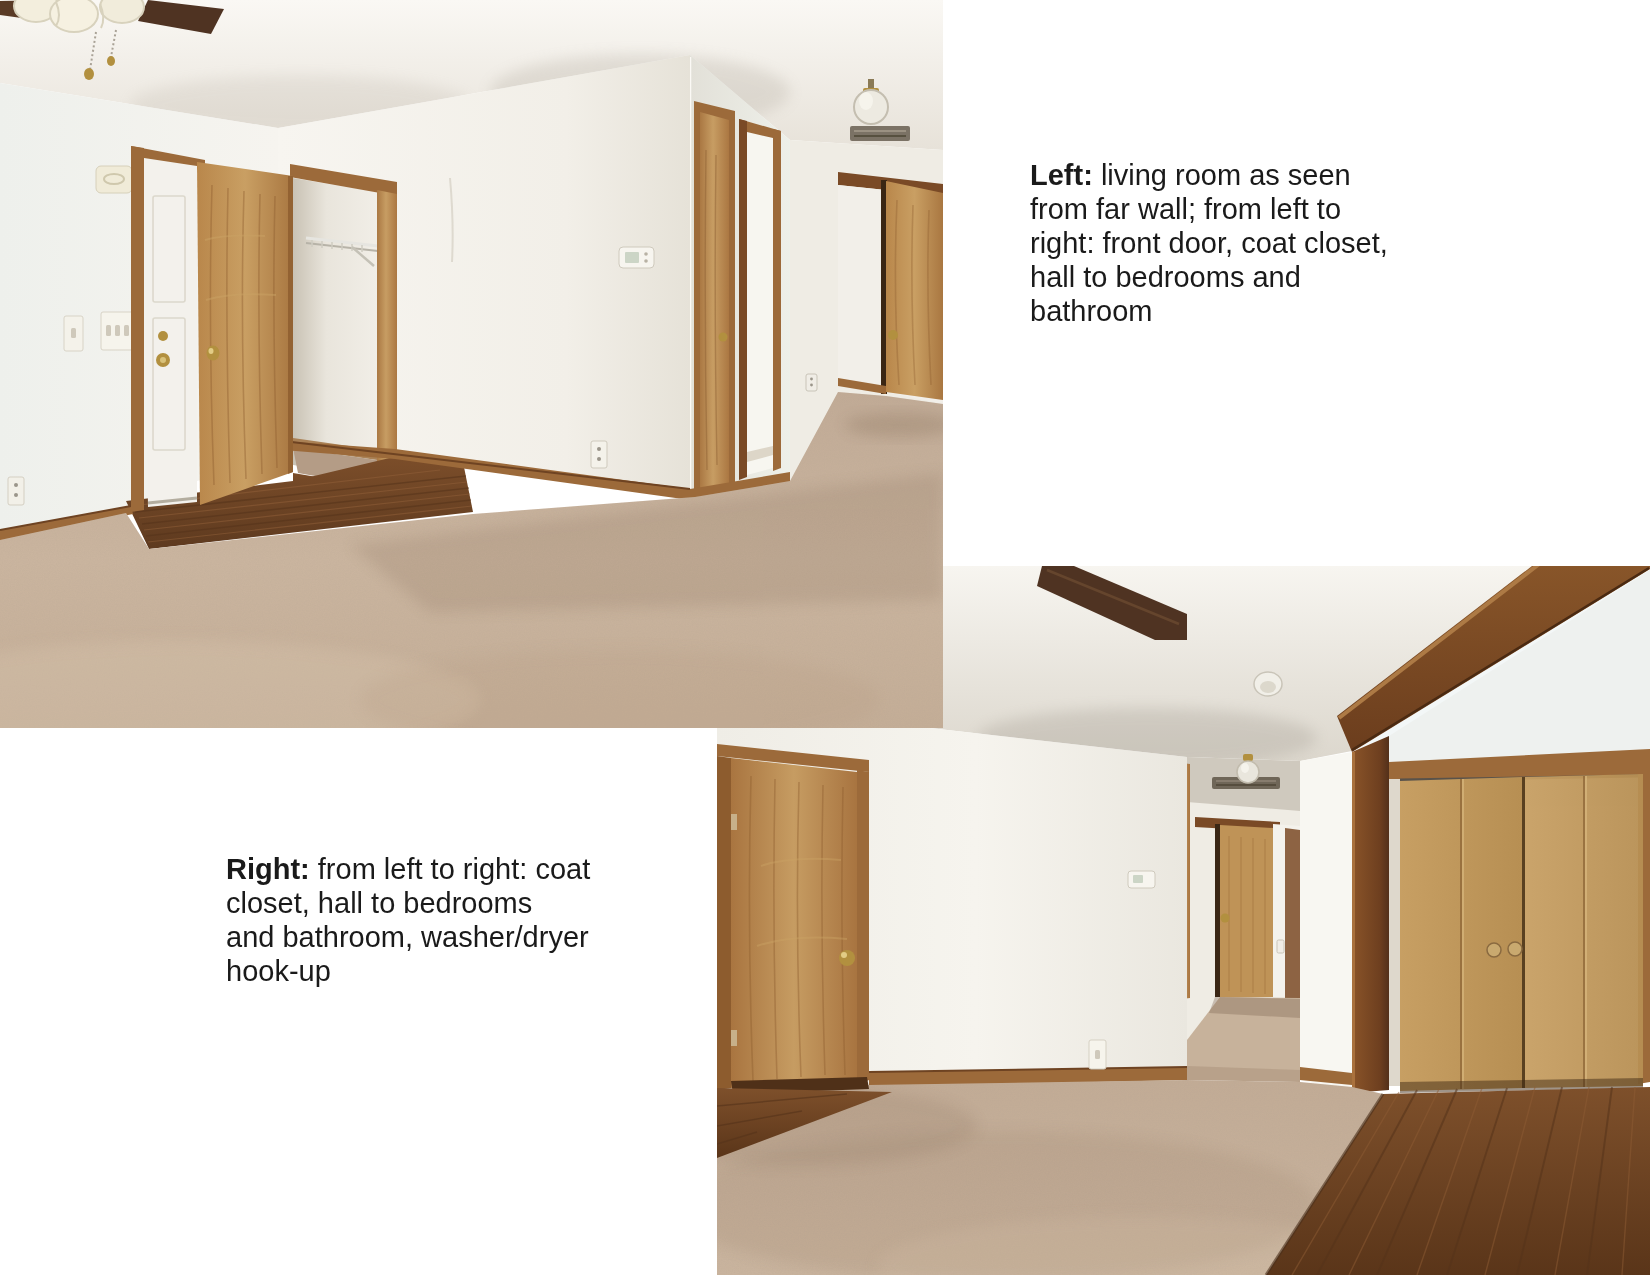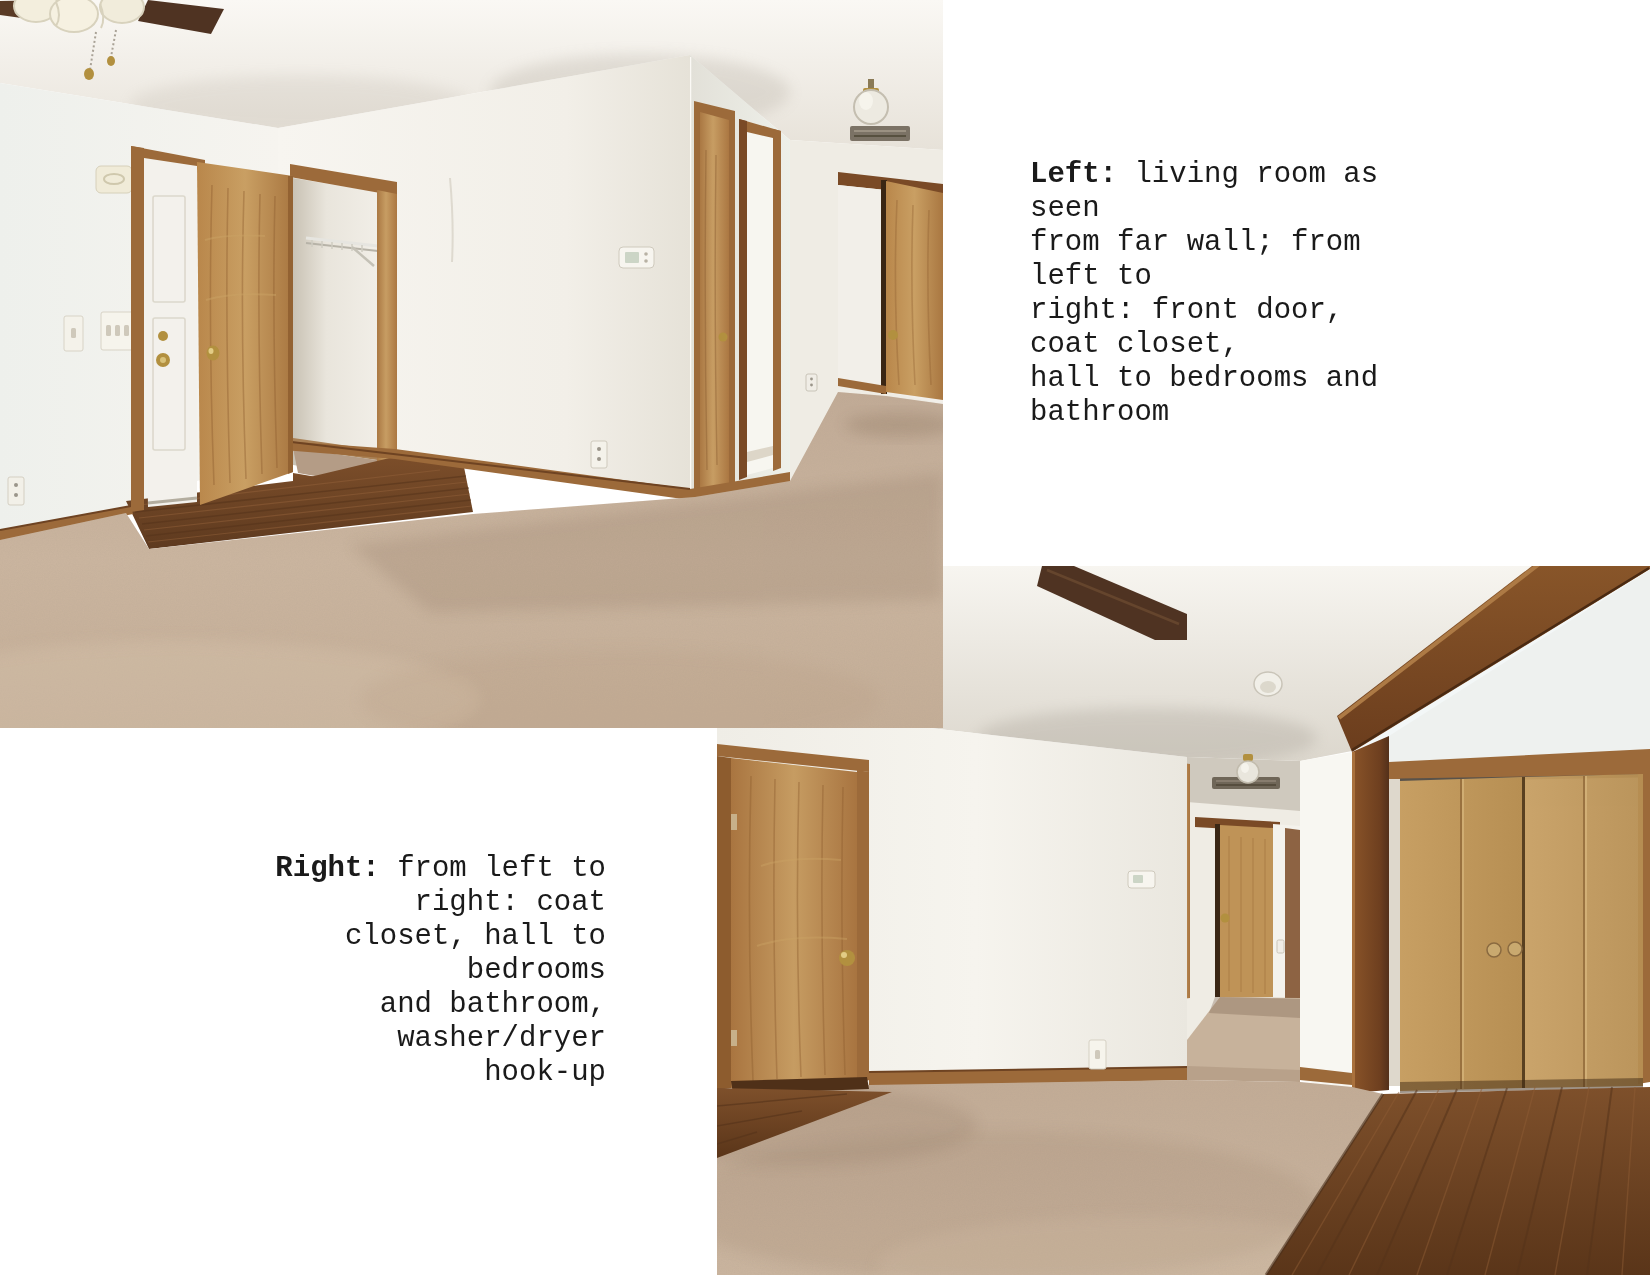--- a/index.html
+++ b/index.html
@@ -1,26 +1,26 @@
 <!DOCTYPE html>
 <html style="--white: #ffffff; --text: #1a1a1a; --wall: #f4f1eb; --wallShadow: #e4e0d7; --wallCool: #eceee8; --ceiling: #f8f6f2; --ceilingDark: #ddd8cf; --carpet: #c7b09a; --carpetLight: #cfbaa5; --carpetDark: #a98f7a; --oak: #b5804a; --oakLight: #c9a263; --oakDark: #8d5c2e; --trim: #9c6a3a; --trimDark: #7a4a26; --beam: #7c4a24; --woodFloor: #7a4c28; --woodFloorDark: #55331a; --woodFloorLight: #8e5c34; --whiteDoor: #f3f1ec; --brass: #b2903f; --fanBlade: #4f3322; --bifold: #c49c60; --bifoldDark: #b58d52; --hallWall: #efece4;"><head>
 <meta charset="utf-8">
 <style>
   html,body{margin:0;padding:0;background:#ffffff;}
   .canvas{position:relative;width:1650px;height:1275px;background:var(--white,#ffffff);
-          overflow:hidden;font-family:Liberation Mono, monospace;}
+          overflow:hidden;font-family:Liberation Sans, sans-serif;}
   .photo{position:absolute;display:block;}
   .photo svg{display:block;width:100%;height:100%;}
   #photo-living{left:0;top:0;width:943px;height:728px;z-index:2;}
   #photo-hall{left:717px;top:566px;width:933px;height:709px;z-index:1;}
   .caption{position:absolute;font-size:29px;line-height:34px;color:var(--text,#1a1a1a);
            white-space:pre-line;z-index:3;}
   .caption b{font-weight:bold;}
   #caption-left{left:1030px;top:158px;width:364px;text-align:left;}
-  #caption-right{left:198px;top:852px;width:408px;text-align:right;}
+  #caption-right{left:226px;top:852px;width:408px;}
 </style>
 </head>
 <body>
 
 <div class="canvas">
 
   <div class="photo" id="photo-living">
   <svg viewBox="0 0 943 728" preserveAspectRatio="none">
     <defs>
       <linearGradient id="p1ceil" x1="0" y1="0" x2="0" y2="1">

